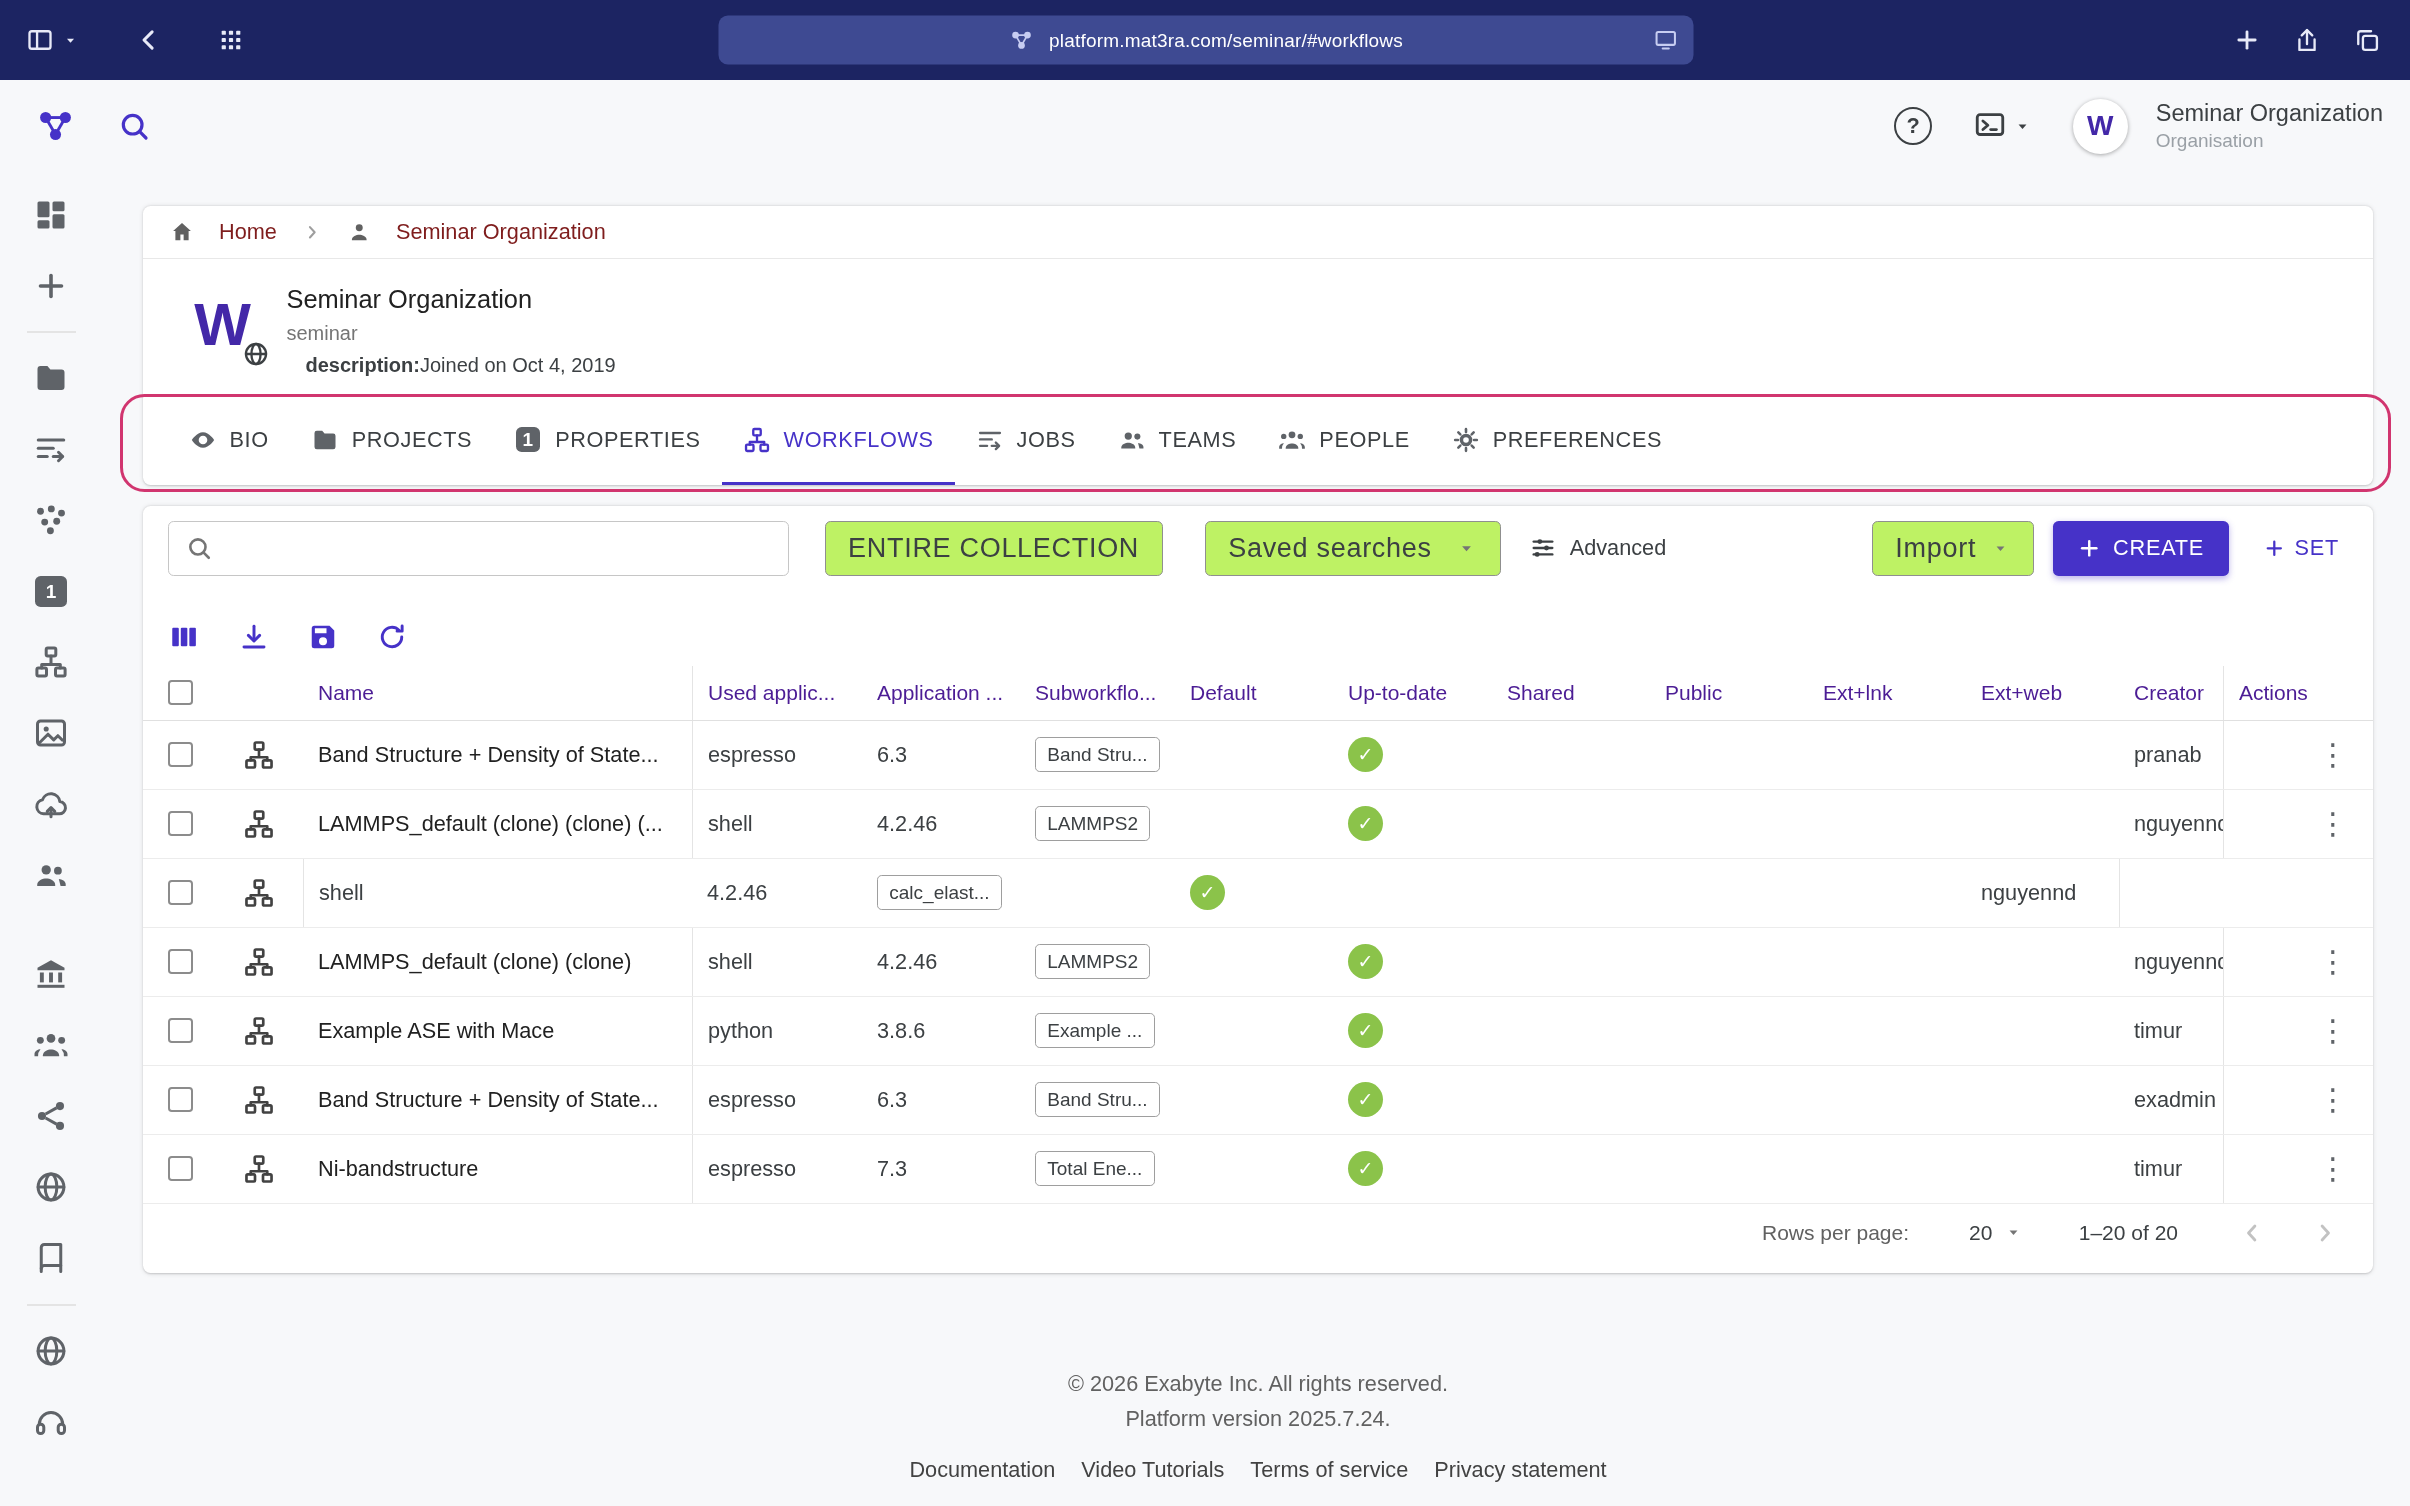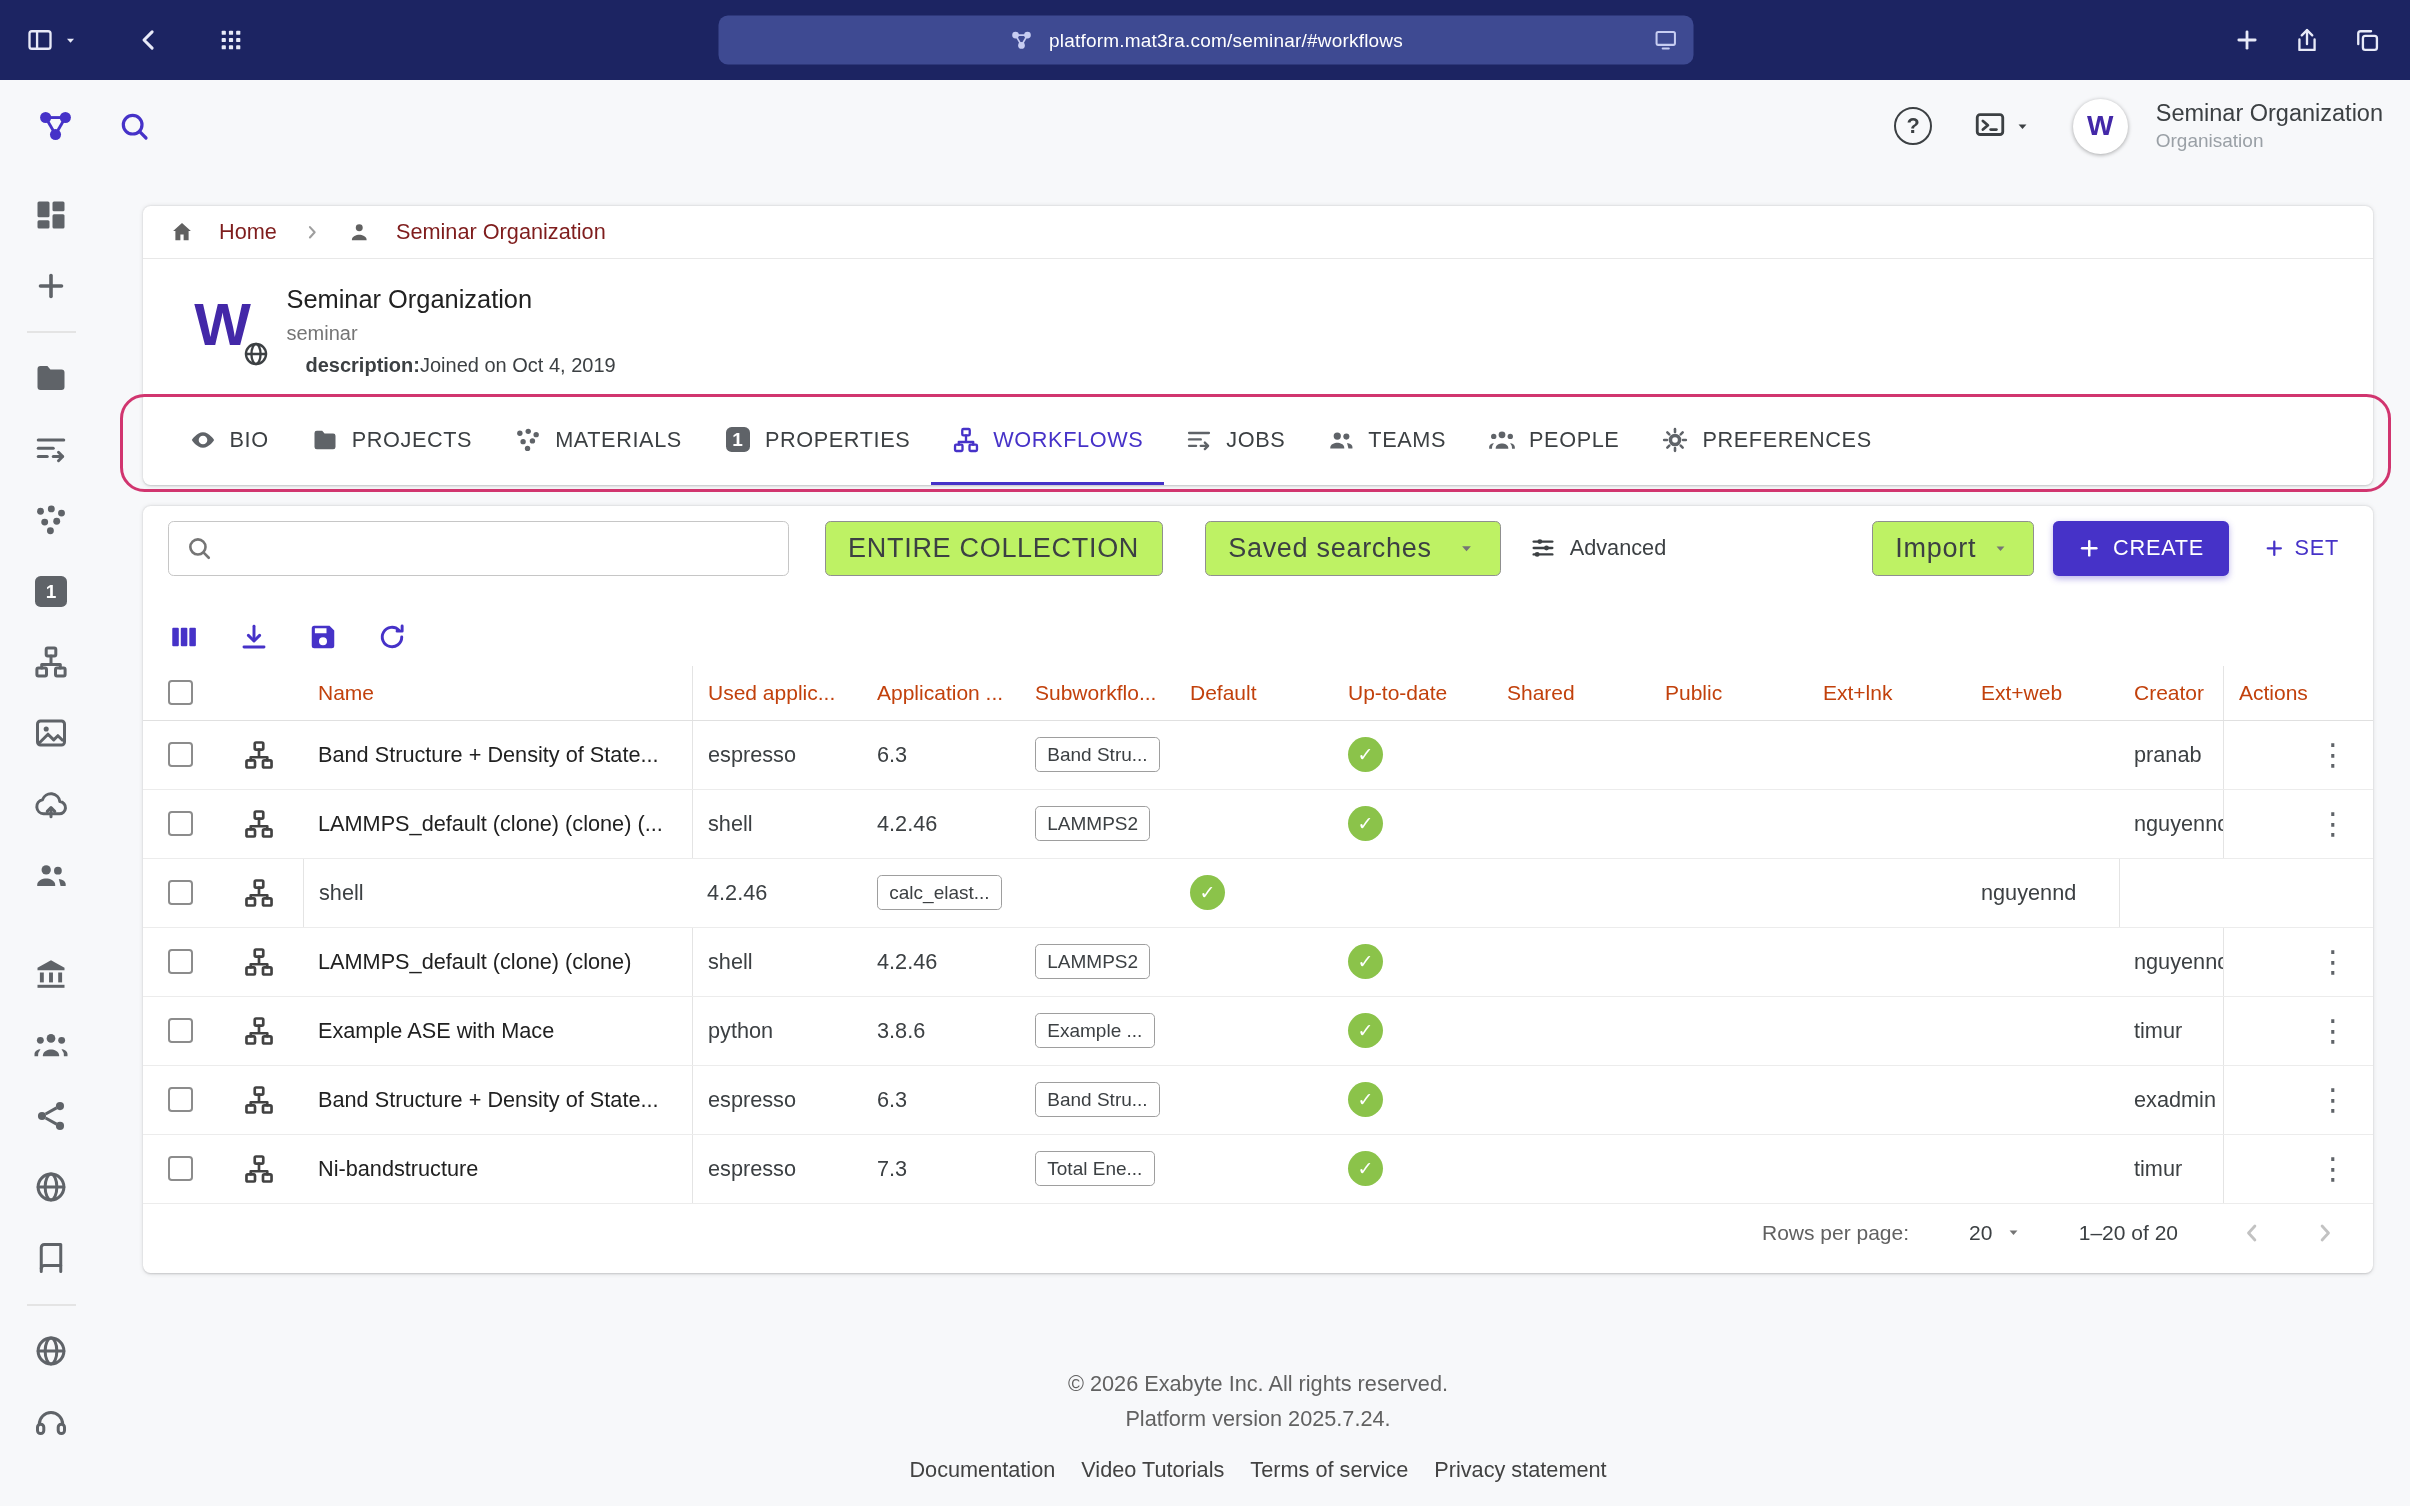--- a/index.html
+++ b/index.html
@@ -107,21 +107,21 @@
   .tb-ic{color:var(--accent);cursor:pointer;}
 
   
   .table{margin-top:13px;}
   .thead,.trow{display:grid;
     grid-template-columns:85px 75px 389px 170px 158px 155px 158px 159px 158px 158px 158px 153px 104px 148px;}
   .thead{height:55px;border-bottom:0.9px solid #e0e0e0;}
   .trow{height:69px;border-bottom:0.9px solid #ececec;}
   .cell{display:flex;align-items:center;padding-left:15px;height:100%;font-size:21.7px;color:#3c4043;
     white-space:nowrap;overflow:hidden;}
-  .thead .cell{font-size:21px;color:#c2410c;}
+  .thead .cell{font-size:21px;color:#4c1d95;}
   .cell.cb{padding-left:24.5px;}
   .cell.bl{border-left:0.9px solid #e4e4e4;}
   .name-cell{color:#212121;cursor:pointer;}
   .checkbox{width:25.4px;height:25.4px;border:2.4px solid #8c8c8c;border-radius:3.8px;background:#fff;cursor:pointer;flex:none;}
   .rowtree{color:#424242;width:32px;height:32px;}
   .chip{border:1.4px solid #9e9e9e;border-radius:4.7px;padding:5.6px 11.3px;font-size:19px;color:#3c4043;white-space:nowrap;cursor:pointer;}
   .updot{width:35px;height:35px;border-radius:50%;background:var(--success);
     display:flex;align-items:center;justify-content:center;color:#fff;font-size:19px;font-weight:700;flex:none;}
   .dots{font-size:30px;color:#5f6368;margin-left:79px;cursor:pointer;line-height:1;}
 
@@ -486,33 +486,20 @@
             </span>
             <span>BIO</span>
           </div>
           <div class="tab">
             <span class="ic s30">
               <svg viewBox="0 0 24 24" fill="currentColor" stroke="none">
                 <path d="M3 6a2 2 0 0 1 2-2h4.6l2 2.4H19a2 2 0 0 1 2 2V18a2 2 0 0 1-2 2H5a2 2 0 0 1-2-2z"></path>
               </svg>
             </span>
             <span>PROJECTS</span>
-          </div>
-          <div class="tab">
-            <span class="ic s30">
-              <svg viewBox="0 0 24 24" fill="currentColor" stroke="none">
-                <circle cx="5" cy="6.2" r="2.3"></circle>
-                <circle cx="12.2" cy="4.6" r="2.3"></circle>
-                <circle cx="19" cy="7.4" r="2.3"></circle>
-                <circle cx="7.8" cy="13.4" r="2.3"></circle>
-                <circle cx="15.8" cy="12.8" r="2.3"></circle>
-                <circle cx="11.6" cy="19.2" r="2.3"></circle>
-              </svg>
-            </span>
-            <span>MATERIALS</span>
           </div>
           <div class="tab">
             <span class="ic s30">
               <span class="one-glyph">
                 <span>1</span>
               </span>
             </span>
             <span>PROPERTIES</span>
           </div>
           <div class="tab active">

